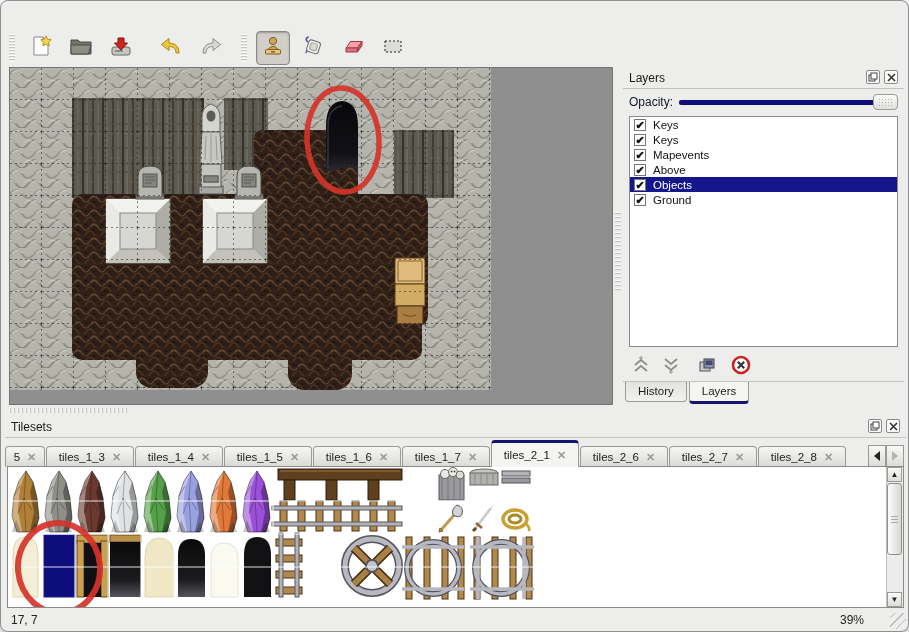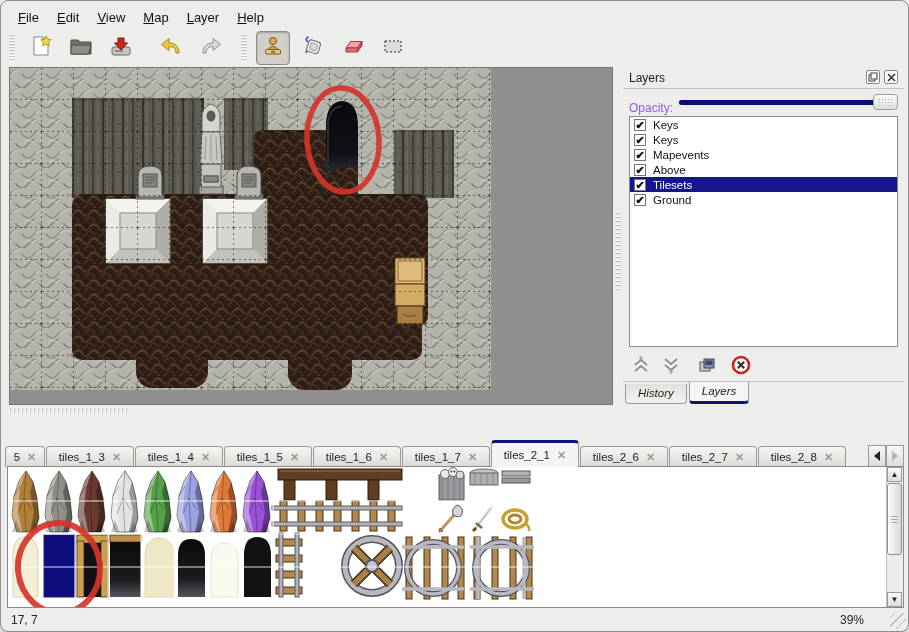--- a/index.html
+++ b/index.html
@@ -31,37 +31,37 @@
   .hsplit .grip{position:absolute;left:0;top:2px;width:118px;height:5px;
     background:repeating-linear-gradient(90deg,#fafafa 0 1px,#c2c2c0 1px 2px,#eceae8 2px 4px);}
   
   #layers-dock{position:absolute;left:622px;top:66px;width:281px;height:344px;}
   .dock-header{position:absolute;left:0;top:0;right:0;height:21px;border-bottom:1px solid #c2c2c0;
     font-size:12px;color:#1a1a1a;}
   .dock-header .title{position:absolute;left:6px;top:4px;}
   .mini-btn{position:absolute;top:3px;width:14px;height:14px;border:1px solid #8a8a8a;border-radius:2px;
     background:#fbfbfa;display:flex;align-items:center;justify-content:center;box-sizing:border-box;}
   .opacity-row{position:absolute;left:0;top:25px;right:0;height:20px;}
-  .opacity-label{position:absolute;left:6px;top:9px;font-size:12px;color:#8b5cf6;}
+  .opacity-label{position:absolute;left:6px;top:3px;font-size:12px;color:#0f172a;}
   .slider{position:absolute;left:56px;right:6px;top:2px;height:16px;}
   .slider .track{position:absolute;left:0;right:2px;top:6px;height:5px;border-radius:2px;background:#0e0e78;}
   .slider .handle{position:absolute;right:0;top:0;width:25px;height:16px;border:1px solid #9a9a98;border-radius:4px;
     background:linear-gradient(180deg,#fcfcfa,#dededa);box-sizing:border-box;}
   .slider .handle::after{content:"";position:absolute;left:4px;top:3px;right:4px;bottom:3px;
     background:radial-gradient(#b4b4b0 18%,transparent 20%);background-size:3px 3px;}
   #layer-list{position:absolute;left:6px;top:49px;width:269px;height:231px;background:#fff;
     border:1px solid #8a8a88;box-sizing:border-box;overflow:hidden;}
   .layer-row{height:15px;display:flex;align-items:center;padding-left:4px;font-size:11.5px;color:#111;}
   .layer-row.selected{background:#15158c;color:#fff;}
   .checkbox{width:12px;height:12px;border:1px solid #777;background:#fff;margin-right:7px;flex:0 0 auto;
     font-size:11px;line-height:11px;text-align:center;color:#111;font-weight:bold;box-sizing:border-box;}
   .layer-btns{position:absolute;left:0;top:282px;right:0;height:32px;border-bottom:1px solid #c2c2c0;
     display:flex;align-items:center;}
   .lb{width:24px;height:24px;margin-left:6px;display:flex;align-items:center;justify-content:center;}
-  #dock-tabs{position:absolute;left:2px;top:315px;display:flex;align-items:flex-end;font-style:italic;}
+  #dock-tabs{position:absolute;left:2px;top:315px;display:flex;align-items:flex-start;}
   .dock-tab{font-size:11.5px;color:#222;padding:3px 12px 4px;border:1px solid #9a9a98;border-top:none;
     border-radius:0 0 4px 4px;background:linear-gradient(180deg,#e2e2de,#f2f2f0);margin-right:2px;}
   .dock-tab.active{background:#f5f5f3;border-bottom:3px solid #14146e;padding-bottom:4px;}
   
   #tilesets-dock{position:absolute;left:4px;top:415px;width:901px;height:197px;}
   #ts-tabbar{position:absolute;left:0;top:23px;right:0;height:28px;}
   #tileset-tabs{position:absolute;left:0;bottom:0;display:flex;align-items:flex-end;}
   .ts-tab{height:21px;width:88px;box-sizing:border-box;border:1px solid #9a9a98;border-bottom:none;
     border-radius:4px 4px 0 0;background:linear-gradient(180deg,#f6f6f4,#d9d9d5);
     display:flex;align-items:center;justify-content:center;font-size:11.5px;color:#222;margin-right:1px;}
@@ -88,28 +88,20 @@
   .grip{}
   #resize-grip{position:absolute;right:2px;bottom:2px;width:16px;height:16px;
     background:repeating-linear-gradient(135deg,transparent 0 3px,#b8b8b6 3px 4px,transparent 4px 6px);
     border-bottom-right-radius:7px;}
 </style>
 </head>
 <body>
 
 <div id="window">
 
-  <div id="menubar">
-      <div class="menu-item">File</div>
-      <div class="menu-item">Edit</div>
-      <div class="menu-item">View</div>
-      <div class="menu-item">Map</div>
-      <div class="menu-item">Layer</div>
-      <div class="menu-item">Help</div>
-    </div>
 
   <div id="toolbar">
     <div class="tb-handle"></div>
     <div class="tb-btn">
       <span><svg width="24" height="24" viewBox="0 0 24 24">
             <path d="M5,3 h9 l5,5 v13 h-14 z" fill="#ffffff" stroke="#88888a"></path>
             <path d="M14,3 l5,5 h-5 z" fill="#dcdcda" stroke="#88888a"></path>
             <path d="M17,2 l1.6,3.2 3.6,.5 -2.6,2.5 .6,3.6 -3.2,-1.7 -3.2,1.7 .6,-3.6 -2.6,-2.5 3.6,-.5 z" fill="#f2d848" stroke="#b09420"></path>
           </svg></span>
     </div>
@@ -331,21 +323,21 @@
         <div class="layer-row">
           <span class="checkbox">✔</span>
           <span class="layer-label">Mapevents</span>
         </div>
         <div class="layer-row">
           <span class="checkbox">✔</span>
           <span class="layer-label">Above</span>
         </div>
         <div class="layer-row selected">
           <span class="checkbox">✔</span>
-          <span class="layer-label">Tilesets</span>
+          <span class="layer-label">Objects</span>
         </div>
         <div class="layer-row">
           <span class="checkbox">✔</span>
           <span class="layer-label">Ground</span>
         </div>
       </div>
     <div class="layer-btns">
       <span class="lb">
         <svg width="20" height="20" viewBox="0 0 20 20">
             <circle cx="10" cy="3" r="1.2" fill="none" stroke="#8e8e8c"></circle>
@@ -372,20 +364,34 @@
           </svg>
       </span>
     </div>
     <div id="dock-tabs">
         <div class="dock-tab">History</div>
         <div class="dock-tab active">Layers</div>
       </div>
   </div>
 
   <div id="tilesets-dock">
+    <div class="dock-header">
+      <span class="title">Tilesets</span>
+      <span class="mini-btn" style="right:24px;">
+        <svg width="10" height="10" viewBox="0 0 10 10">
+            <rect x="1" y="3" width="6" height="6" fill="none" stroke="#444"></rect>
+            <rect x="3" y="1" width="6" height="6" fill="#fbfbfa" stroke="#444"></rect>
+          </svg>
+      </span>
+      <span class="mini-btn" style="right:6px;">
+        <svg width="9" height="9" viewBox="0 0 9 9">
+            <path d="M1,1 L8,8 M8,1 L1,8" stroke="#333" stroke-width="1.6"></path>
+          </svg>
+      </span>
+    </div>
     <div id="ts-tabbar">
       <div id="tileset-tabs">
           <div class="ts-tab narrow">
             <span class="ts-tab-label">5</span>
             <span class="tab-close">✕</span>
           </div>
           <div class="ts-tab">
             <span class="ts-tab-label">tiles_1_3</span>
             <span class="tab-close">✕</span>
           </div>

